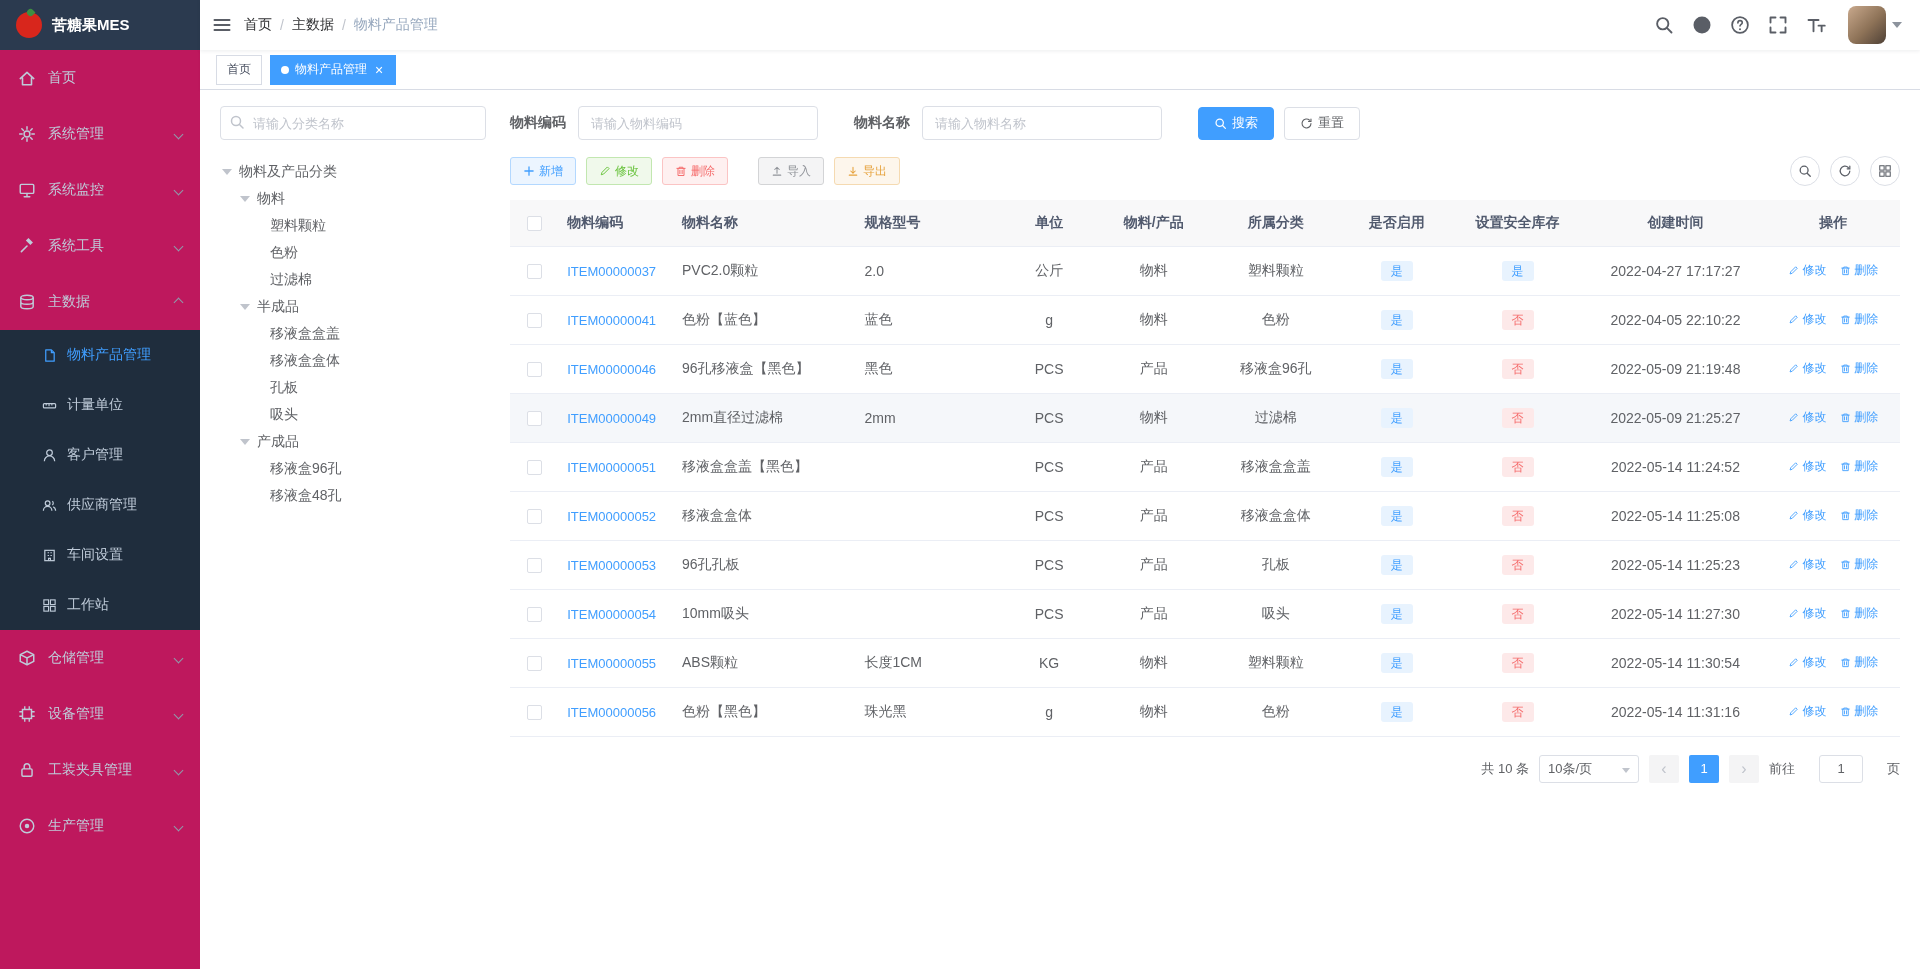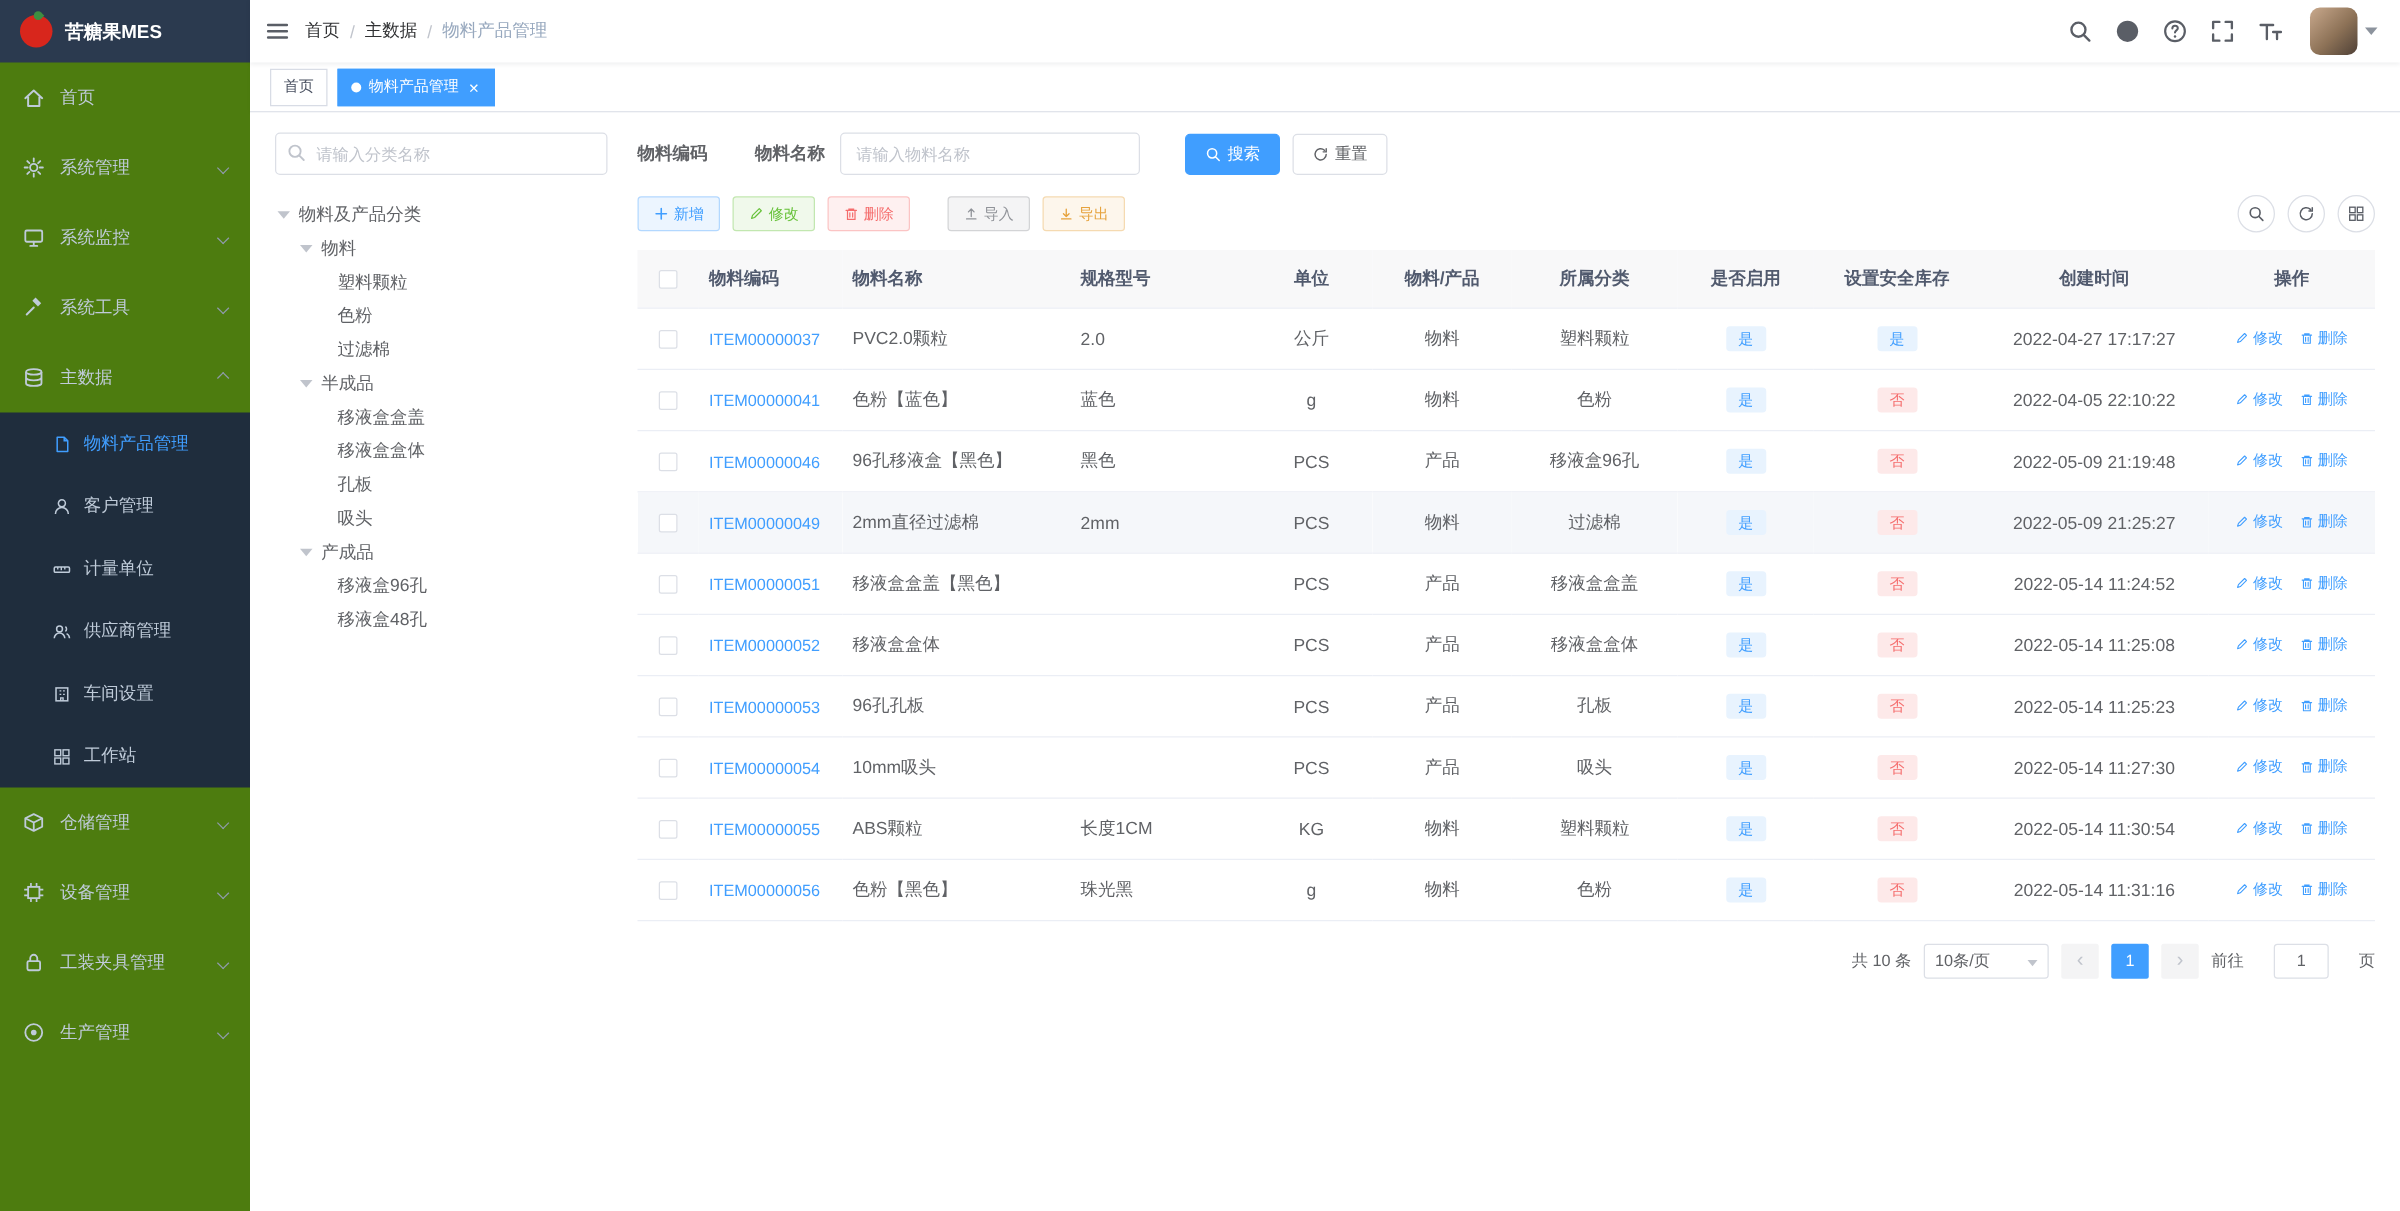--- a/index.html
+++ b/index.html
@@ -4,21 +4,21 @@
 <style>
   * { box-sizing: border-box; margin: 0; padding: 0; }
   html,body { width:1920px; height:969px; overflow:hidden; }
   body {
     font-family: "Liberation Sans", "DejaVu Sans", sans-serif;
     font-size: 14px; color:#303133; background:#fff;
   }
   .layout { display:flex; height:100%; }
 
   
-  .sidebar { width:200px; background:#4d7c0f; flex-shrink:0; color:#bfcbd9; display:flex; flex-direction:column; overflow:hidden; }
+  .sidebar { width:200px; background:#be185d; flex-shrink:0; color:#bfcbd9; display:flex; flex-direction:column; overflow:hidden; }
   .logo { height:50px; display:flex; align-items:center; gap:10px; padding:0 16px; background:#2b3a4f; flex-shrink:0; }
   .logo-badge { width:26px; height:26px; border-radius:50%; background:#d8261c; position:relative; flex-shrink:0; }
   .logo-badge::after { content:""; position:absolute; top:-3px; left:11px; width:7px; height:7px; background:#3e8e41; border-radius:50% 0 50% 50%; transform:rotate(45deg); }
   .logo-text { color:#fff; font-weight:bold; font-size:15px; white-space:nowrap; }
   .menu { flex:1; overflow:hidden; }
   .menu-item { height:56px; display:flex; align-items:center; padding:0 18px; cursor:pointer; font-size:14px; }
   .menu-item .mi { width:18px; height:18px; margin-right:12px; flex-shrink:0; color:#bfcbd9; }
   .menu-item .ml { flex:1; white-space:nowrap; overflow:hidden; }
   .chev { width:7px; height:7px; border-right:1.5px solid #8f9bab; border-bottom:1.5px solid #8f9bab; transform:rotate(45deg); margin-left:6px; flex-shrink:0; }
   .chev.up { transform:rotate(225deg); }
@@ -291,32 +291,32 @@
           <span class="mi">
               <svg class="i" viewBox="0 0 16 16">
                 <use href="#i-doc"></use>
               </svg>
             </span>
           <span class="ml">物料产品管理</span>
         </div>
         <div class="submenu-item">
           <span class="mi">
               <svg class="i" viewBox="0 0 16 16">
-                <use href="#i-user"></use>
+                <use href="#i-ruler"></use>
               </svg>
             </span>
-          <span class="ml">客户管理</span>
+          <span class="ml">计量单位</span>
         </div>
         <div class="submenu-item">
           <span class="mi">
               <svg class="i" viewBox="0 0 16 16">
-                <use href="#i-ruler"></use>
+                <use href="#i-user"></use>
               </svg>
             </span>
-          <span class="ml">计量单位</span>
+          <span class="ml">客户管理</span>
         </div>
         <div class="submenu-item">
           <span class="mi">
               <svg class="i" viewBox="0 0 16 16">
                 <use href="#i-users"></use>
               </svg>
             </span>
           <span class="ml">供应商管理</span>
         </div>
         <div class="submenu-item">
@@ -495,20 +495,21 @@
           <div class="tnode lvl2">
               <span>移液盒48孔</span>
             </div>
         </div>
       </div>
 
       <div class="work-col">
 
         <div class="query-row">
           <span class="q-label">物料编码</span>
+          <input class="q-input" placeholder="请输入物料编码" style="">
           <span class="q-gap"></span>
           <span class="q-label">物料名称</span>
           <input class="q-input" placeholder="请输入物料名称" style="">
           <span class="q-gap"></span>
           <button class="btn btn-primary">
             <svg viewBox="0 0 16 16">
                 <use href="#i-search"></use>
               </svg>
             <span>搜索</span>
           </button>

